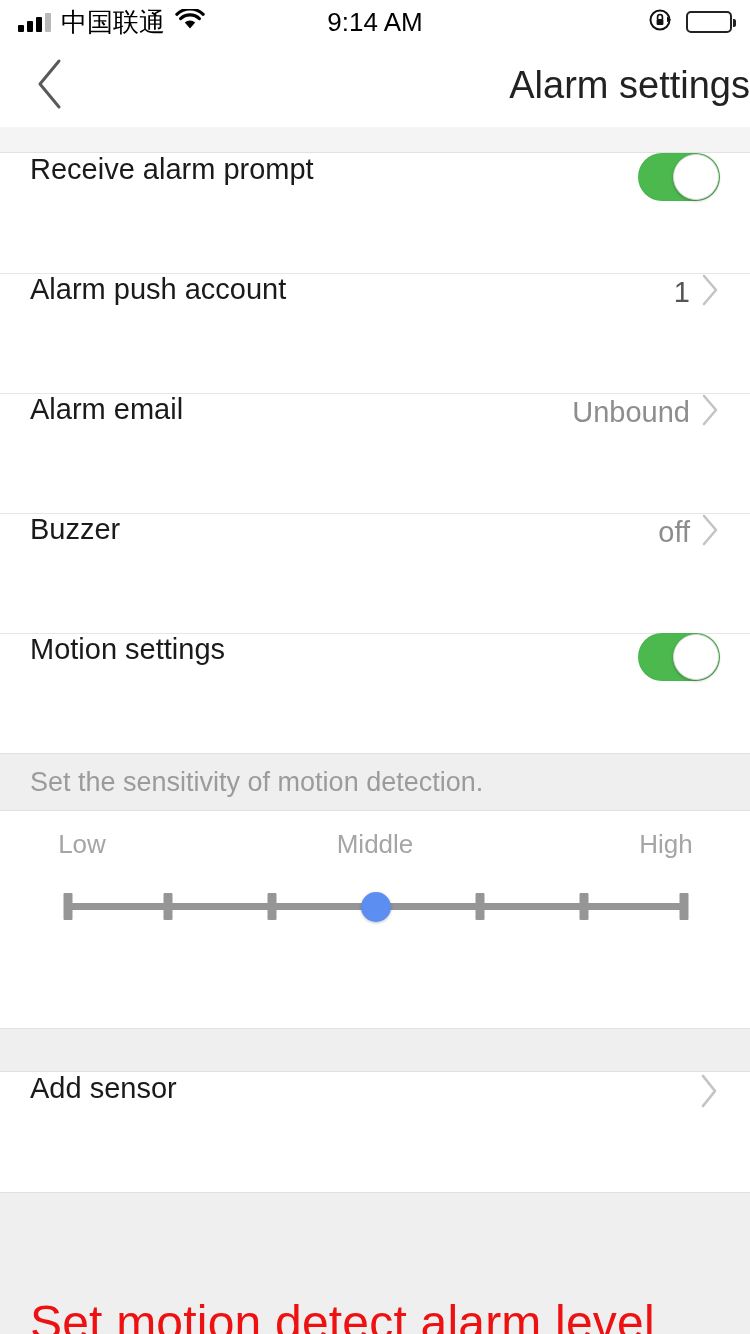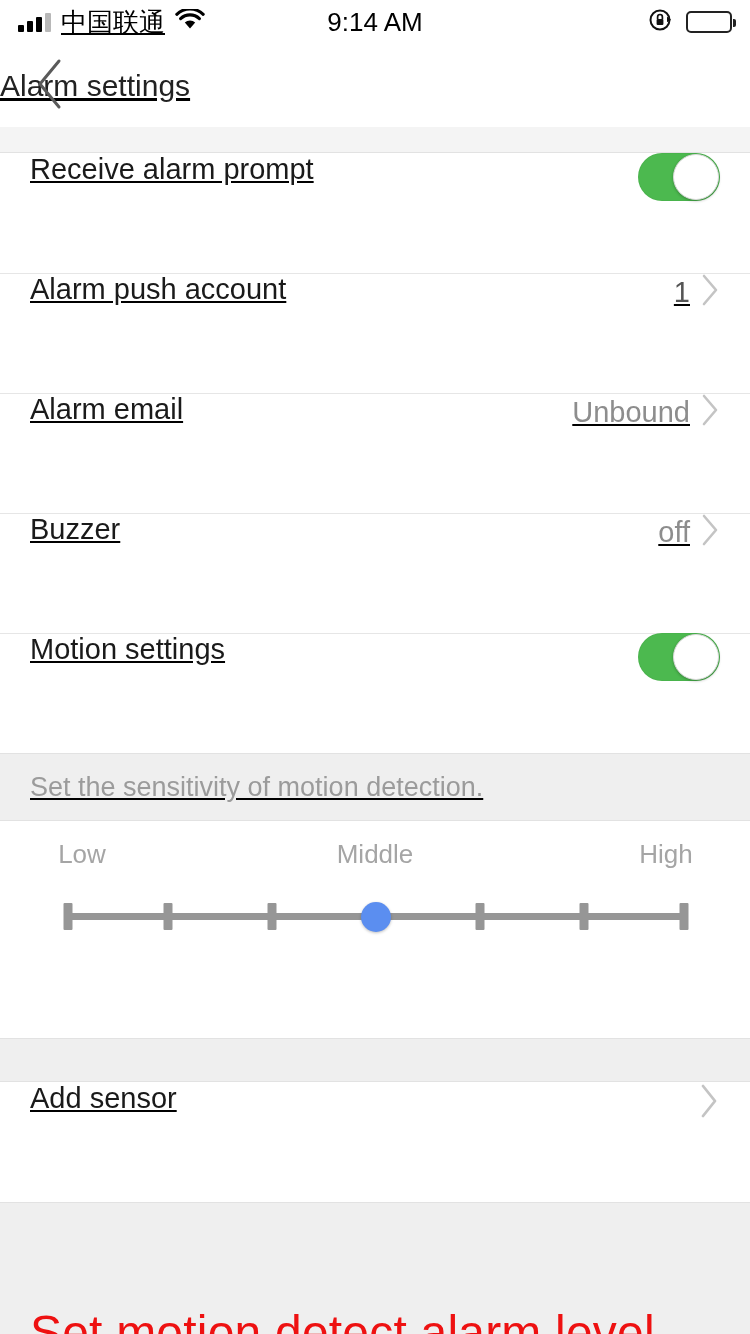--- a/index.html
+++ b/index.html
@@ -13,21 +13,20 @@
     font-family: "Liberation Sans", sans-serif;
     -webkit-font-smoothing: antialiased;
     overflow: hidden;
   }
   .phone {
     position: relative;
     width: 750px;
     height: 1334px;
     background: #c2410c;
     overflow: hidden;
-    text-decoration: underline;
   }
 
   
   .statusbar {
     position: relative;
     height: 44px;
     background: #ffffff;
     display: flex;
     align-items: center;
     padding: 0 18px;
@@ -120,22 +119,22 @@
     transform: translateY(-50%);
     width: 56px;
     height: 56px;
     display: flex;
     align-items: center;
     justify-content: center;
     cursor: pointer;
   }
   .nav-title {
     width: 100%;
-    text-align: left;
-    font-size: 30px;
+    text-align: right;
+    font-size: 38px;
     color: #222222;
     font-weight: 400;
   }
 
   .gap {
     background: #f4f4f4;
     border-bottom: 1px solid #e2e2e2;
   }
   .gap-top { height: 25px; }
 
@@ -197,21 +196,21 @@
     height: 46px;
     border-radius: 50%;
     background: #ffffff;
     border: 1px solid #d9d9d9;
     box-sizing: border-box;
     box-shadow: 0 1px 3px rgba(0,0,0,0.28);
   }
 
   
   .section-header {
-    height: 68px;
+    height: 58px;
     background: #efefef;
     display: flex;
     align-items: center;
     padding: 0 30px;
     box-sizing: border-box;
     font-size: 27px;
     color: #9b9b9b;
     border-top: 1px solid #e2e2e2;
     border-bottom: 1px solid #e2e2e2;
   }

